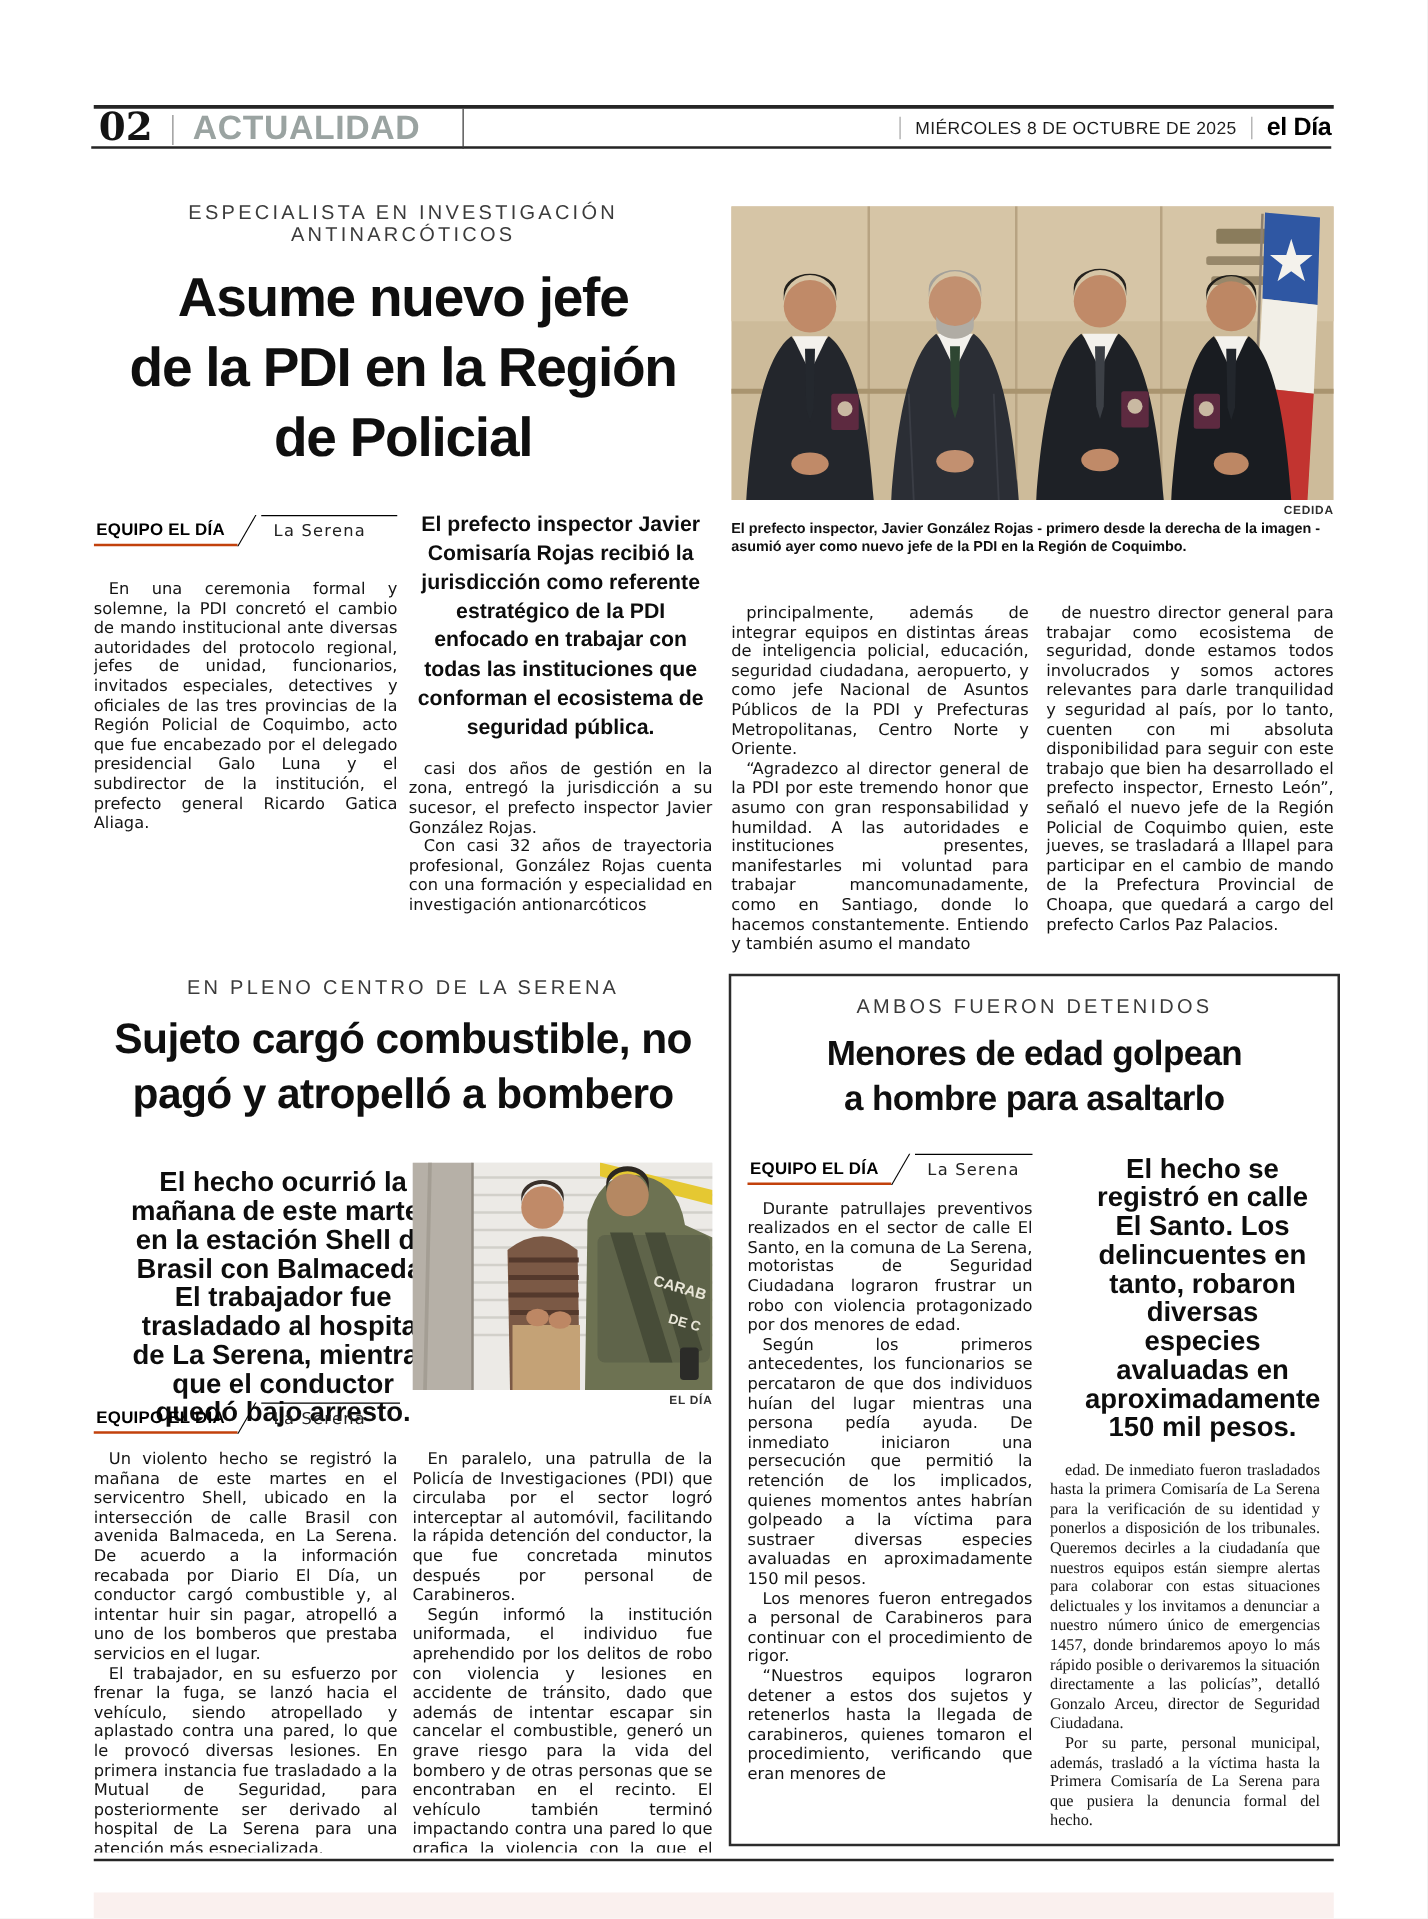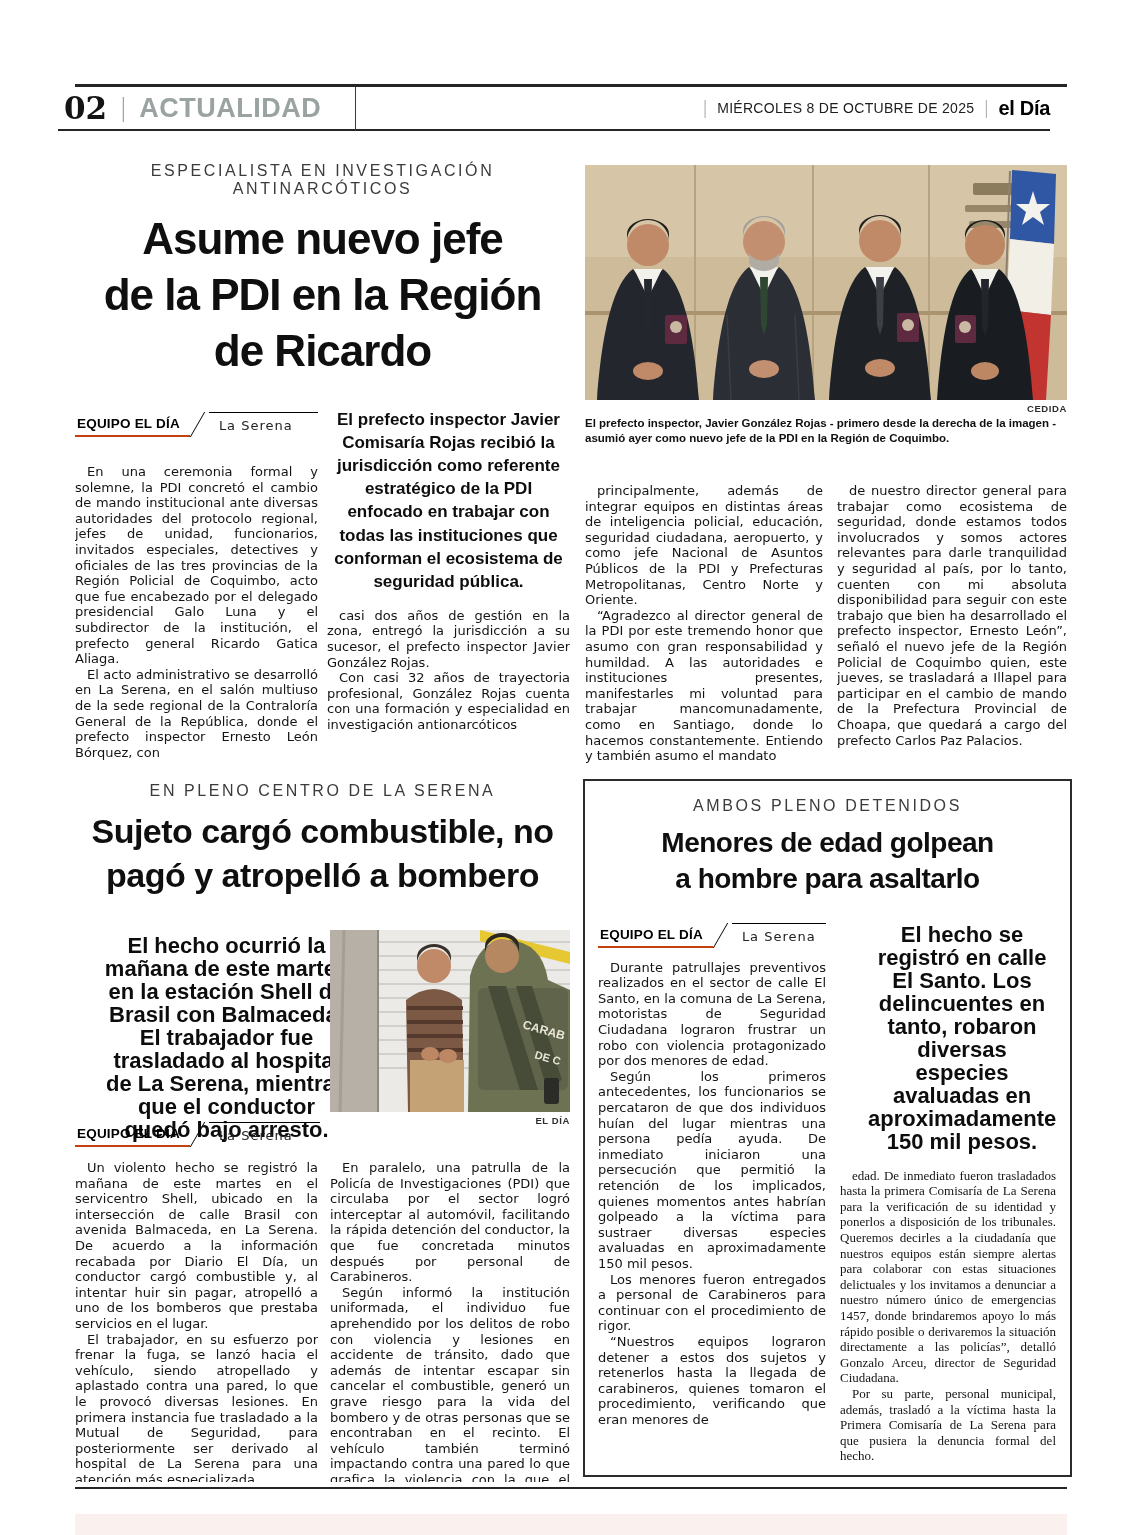--- a/index.html
+++ b/index.html
@@ -10,21 +10,21 @@
     margin: 0 auto;
     background: #ffffff;
     font-family: "DejaVu Sans", sans-serif;
     overflow: hidden;
   }
   .abs { position: absolute; }
 
   
   .top-rule { left:75px; top:84px; width:992px; height:3px; background:#252525; }
   .header-band {
-    left:58px; top:87px; width:992px; height:44px;
+    left:73px; top:87px; width:992px; height:32px;
     border-bottom:2px solid #252525;
     display:flex; align-items:center;
   }
   .hdr-left { display:flex; align-items:center; gap:12px; padding-left:6px; }
   .page-num { font-family:"DejaVu Serif", serif; font-weight:700; font-size:31px; color:#141414; line-height:1; }
   .hdr-thin-sep { color:#9a9a9a; font-size:24px; font-weight:200; line-height:1; }
   .section-name { font-family:"Liberation Sans", sans-serif; font-weight:800; font-size:27px; letter-spacing:0.5px; color:#9aa3a1; line-height:1; }
   .hdr-vline { position:absolute; left:297px; top:0; bottom:-2px; width:1px; background:#3a3a3a; }
   .hdr-right { margin-left:auto; display:flex; align-items:center; gap:9px; }
   .hdr-date { font-family:"Liberation Sans", sans-serif; font-size:14px; letter-spacing:0.3px; color:#1d1d1d; }
@@ -132,21 +132,21 @@
       <span class="hdr-thin-sep" style="font-size:18px">|</span>
       <span class="masthead">el Día</span>
     </div>
   </div>
 
   <div class="abs a1-head">
     <div class="kicker">ESPECIALISTA EN INVESTIGACIÓN ANTINARCÓTICOS</div>
     <h1 class="headline-xl">
       <span class="hl-line">Asume nuevo jefe</span>
       <span class="hl-line">de la PDI en la Región</span>
-      <span class="hl-line">de Ricardo</span>
+      <span class="hl-line">de Policial</span>
     </h1>
   </div>
 
   <div class="abs a1-photo">
     <svg viewBox="0 0 482 235" width="482" height="235" aria-hidden="true">
       <rect width="482" height="235" fill="#cdbb9a"></rect>
       <rect width="482" height="92" fill="#d6c5a6"></rect>
       <line x1="110" y1="0" x2="110" y2="235" stroke="#b7a382" stroke-width="2"></line>
       <line x1="228" y1="0" x2="228" y2="235" stroke="#b7a382" stroke-width="2"></line>
       <line x1="344" y1="0" x2="344" y2="235" stroke="#b7a382" stroke-width="2"></line>
@@ -212,21 +212,20 @@
   </div>
 
   <div class="abs a1-col1">
     <div class="byline">
       <span class="byl-author">EQUIPO EL DÍA</span>
       <span class="byl-slash"></span>
       <span class="byl-place">La Serena</span>
     </div>
     <div class="body">
       <p>En una ceremonia formal y solemne, la PDI concretó el cambio de mando institucional ante diversas autoridades del protocolo regional, jefes de unidad, funcionarios, invitados especiales, detectives y oficiales de las tres provincias de la Región Policial de Coquimbo, acto que fue encabezado por el delegado presidencial Galo Luna y el subdirector de la institución, el prefecto general Ricardo Gatica Aliaga.</p>
-      <p>El acto administrativo se desarrolló en La Serena, en el salón multiuso de la sede regional de la Contraloría General de la República, donde el prefecto inspector Ernesto León Bórquez, con</p>
     </div>
   </div>
 
   <div class="abs a1-col2">
     <div class="intro-deck">El prefecto inspector Javier Comisaría Rojas recibió la jurisdicción como referente estratégico de la PDI enfocado en trabajar con todas las instituciones que conforman el ecosistema de seguridad pública.</div>
     <div class="body">
       <p>casi dos años de gestión en la zona, entregó la jurisdicción a su sucesor, el prefecto inspector Javier González Rojas.</p>
       <p>Con casi 32 años de trayectoria profesional, González Rojas cuenta con una formación y especialidad en investigación antionarcóticos</p>
     </div>
   </div>
@@ -313,21 +312,21 @@
     <p>El trabajador, en su esfuerzo por frenar la fuga, se lanzó hacia el vehículo, siendo atropellado y aplastado contra una pared, lo que le provocó diversas lesiones. En primera instancia fue trasladado a la Mutual de Seguridad, para posteriormente ser derivado al hospital de La Serena para una atención más especializada.</p>
   </div>
 
   <div class="abs a2-col2 body">
     <p>En paralelo, una patrulla de la Policía de Investigaciones (PDI) que circulaba por el sector logró interceptar al automóvil, facilitando la rápida detención del conductor, la que fue concretada minutos después por personal de Carabineros.</p>
     <p>Según informó la institución uniformada, el individuo fue aprehendido por los delitos de robo con violencia y lesiones en accidente de tránsito, dado que además de intentar escapar sin cancelar el combustible, generó un grave riesgo para la vida del bombero y de otras personas que se encontraban en el recinto. El vehículo también terminó impactando contra una pared lo que grafica la violencia con la que el sujeto intentó huir del lugar.</p>
   </div>
 
   <div class="abs a3-box">
     <div class="a3-head">
-      <div class="kicker">AMBOS PLENO DETENIDOS</div>
+      <div class="kicker">AMBOS FUERON DETENIDOS</div>
       <h2 class="headline-lg boxed">
         <span class="hl-line">Menores de edad golpean</span>
         <span class="hl-line">a hombre para asaltarlo</span>
       </h2>
     </div>
     <div class="a3-cols">
       <div class="a3-left">
         <div class="byline">
           <span class="byl-author">EQUIPO EL DÍA</span>
           <span class="byl-slash"></span>

